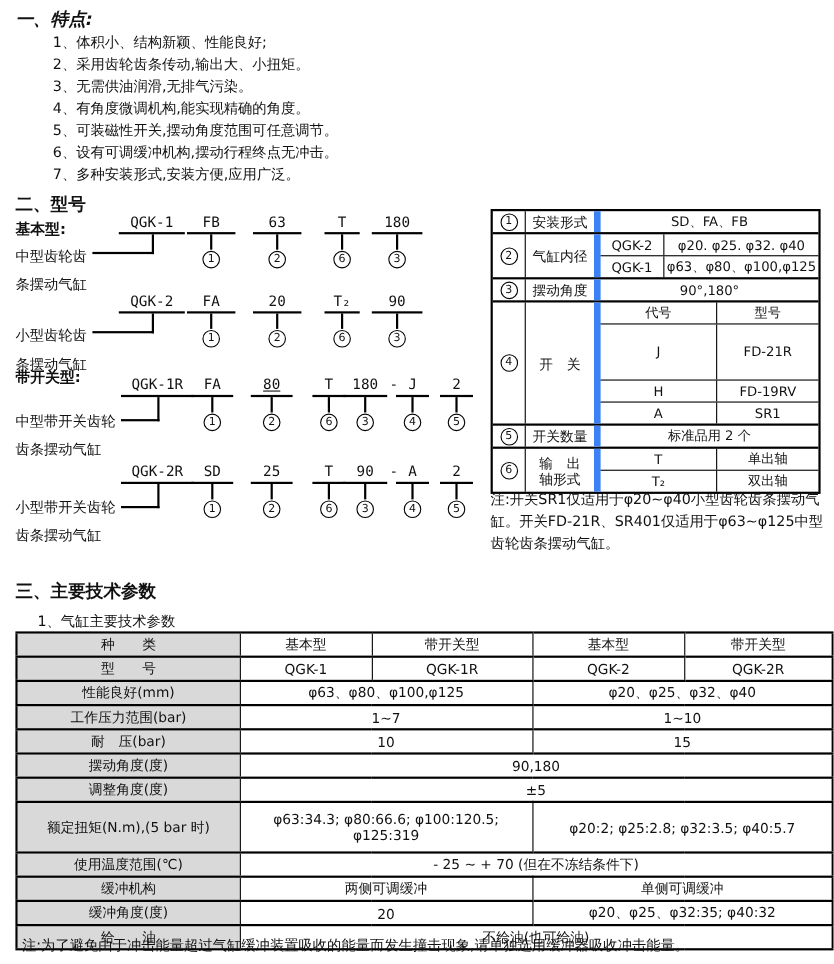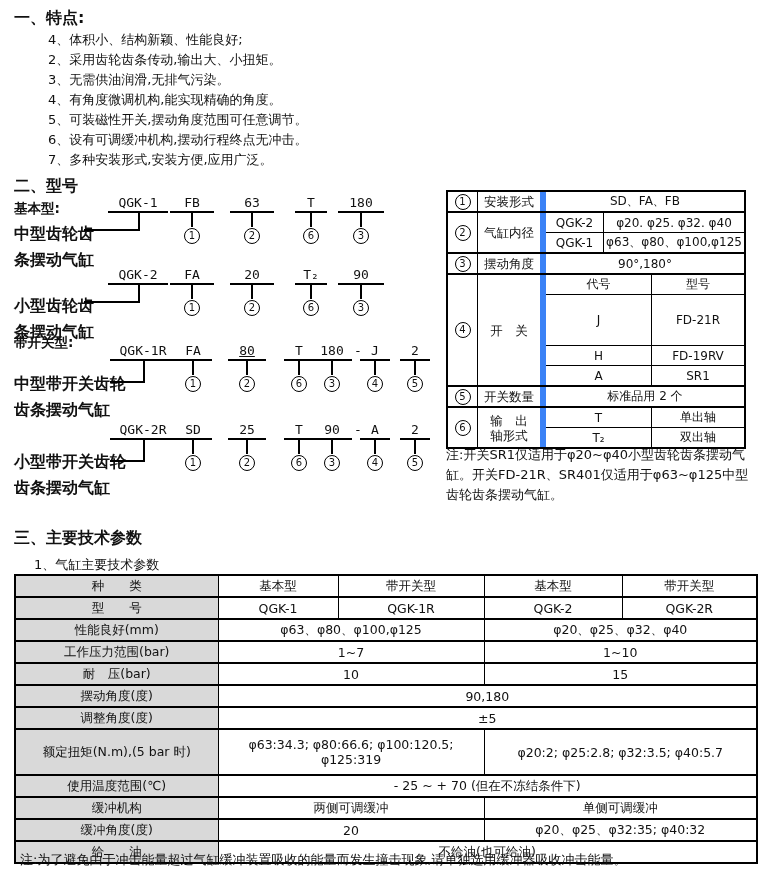--- a/index.html
+++ b/index.html
@@ -7,21 +7,21 @@
     position:relative; width:758px; height:876px; overflow:hidden;
     background:#ffffff; color:#111;
     font-family:"DejaVu Sans","Liberation Sans",sans-serif;
   }
   .abs { position:absolute; }
   .h1 { font-size:16px; font-weight:bold; white-space:nowrap; }
   .sub-h { font-size:13px; white-space:nowrap; }
   .feat-item { font-size:13px; line-height:20px; white-space:nowrap; }
 
   
-  .dlabel { position:absolute; font-size:16px; white-space:nowrap;font-weight:bold; }
+  .dlabel { position:absolute; font-size:13px; white-space:nowrap; }
   .dlabel.bold { font-weight:bold; font-size:13.5px; }
   .part {
     position:absolute; text-align:center; font-size:13px; line-height:16px;
     border-bottom:2px solid #000; height:16px;
     font-family:"DejaVu Sans Mono","Liberation Mono","DejaVu Sans",monospace;
   }
   .part.nol { border-bottom:none; }
   .tick { position:absolute; width:2px; background:#000; }
   .conn { position:absolute; border-right:2px solid #000; border-bottom:2px solid #000; }
   .circ {
@@ -52,23 +52,23 @@
   table.main td { border:1px solid #000; border-top-width:2px; border-bottom-width:2px; text-align:center; height:20px; padding:0 2px; overflow:hidden; }
   table.main td.lab { background:#d9d9d9; }
   table.main tr.tall td { height:44px;text-align:center; }
   .note { font-size:13px; white-space:nowrap; }
 </style>
 </head>
 <body>
 
 <div class="page">
 
-  <div class="abs h1" style="left:14px; top:8px;">一、特点:</div>
+  <div class="abs h1" style="left:14px; top:8px;font-style:italic;">一、特点:</div>
   <div class="abs" style="left:48px; top:30px;">
-    <div class="feat-item">4、体积小、结构新颖、性能良好;</div>
+    <div class="feat-item">1、体积小、结构新颖、性能良好;</div>
     <div class="feat-item">2、采用齿轮齿条传动,输出大、小扭矩。</div>
     <div class="feat-item">3、无需供油润滑,无排气污染。</div>
     <div class="feat-item">4、有角度微调机构,能实现精确的角度。</div>
     <div class="feat-item">5、可装磁性开关,摆动角度范围可任意调节。</div>
     <div class="feat-item">6、设有可调缓冲机构,摆动行程终点无冲击。</div>
     <div class="feat-item">7、多种安装形式,安装方便,应用广泛。</div>
   </div>
 
   <div class="abs h1" style="left:14px; top:176px;">二、型号</div>
 

